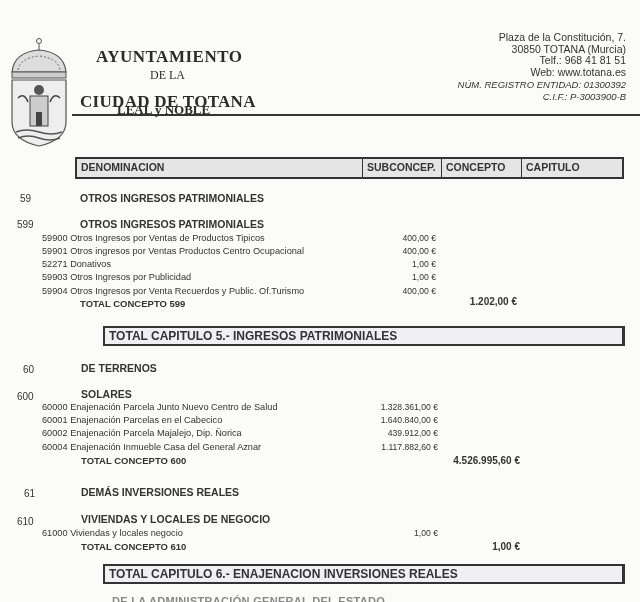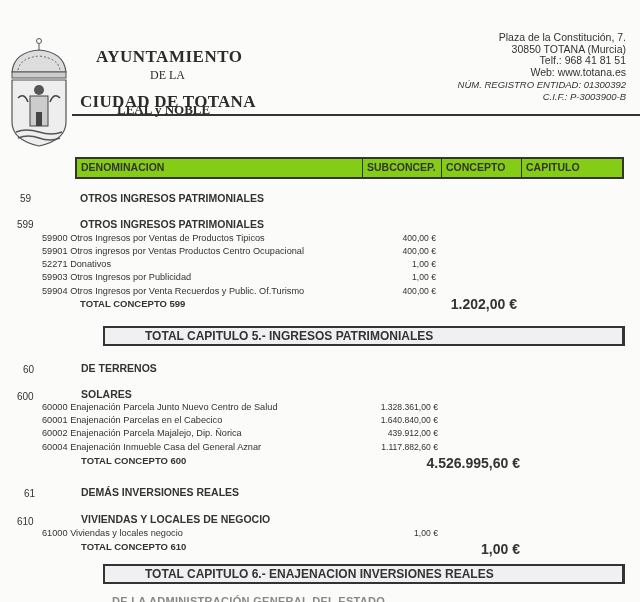--- a/index.html
+++ b/index.html
@@ -7,31 +7,31 @@
   .abs{position:absolute;}
   .serif{font-family:"Liberation Serif","DejaVu Serif",serif;color:#2b2b2b;}
   .crest{left:4px;top:36px;width:70px;height:112px;}
   .org1{left:96px;top:47px;font-size:17px;font-weight:bold;letter-spacing:0.5px;}
   .org2{left:150px;top:68px;font-size:12px;}
   .org3{left:117px;top:78px;font-size:13px;font-weight:bold;margin-top:24px;}
   .org4{left:80px;top:92px;font-size:17px;font-weight:bold;letter-spacing:0.3px;}
   .hline{left:72px;top:114px;width:568px;height:1.5px;background:#333;}
   .addr{right:14px;top:32px;text-align:right;font-size:10.5px;line-height:11.7px;color:#333;}
   .addr .it{font-style:italic;font-size:9.5px;}
-  .hdr{left:75px;top:157px;width:545px;height:18px;border:2px solid #333;background:#84cc16;display:flex;font-size:10.5px;font-weight:bold;color:#333;}
+  .hdr{left:75px;top:157px;width:545px;height:18px;border:2px solid #333;background:#e5e5e5;display:flex;font-size:10.5px;font-weight:bold;color:#333;}
   .hdr div{border-right:1.5px solid #333;padding:2px 4px;box-sizing:border-box;}
   .hdr div:last-child{border-right:none;}
   .code{font-size:10px;color:#333;}
   .sec{font-size:10.5px;font-weight:bold;color:#333;}
   .item{font-size:9.2px;color:#333;white-space:nowrap;}
   .amt{font-size:8.6px;color:#333;text-align:right;width:110px;}
   .tot{font-size:9.5px;font-weight:bold;color:#333;}
-  .totamt{font-size:14px;font-weight:bold;text-align:right;width:110px;color:#333;}
+  .totamt{font-size:10px;font-weight:bold;text-align:right;width:110px;color:#333;}
   .capbox{left:103px;width:518px;height:16px;border:2px solid #333;background:#f0f0f2;display:flex;font-weight:bold;color:#333;}
-  .capbox .lbl{flex:1;font-size:12px;padding:1px 4px;border-right:1.5px solid #333;margin-left:36px;}
+  .capbox .lbl{flex:1;font-size:12px;padding:1px 4px;border-right:1.5px solid #333;}
   .capbox .val{width:100px;text-align:right;font-size:11.5px;padding:1px 4px;}
   .cut{left:112px;top:595px;font-size:11px;font-weight:bold;color:#888;letter-spacing:0.3px;}
 </style>
 </head>
 <body>
 
 <svg class="abs crest" viewBox="0 0 70 112">
   <circle cx="35" cy="5" r="2.5" fill="none" stroke="#555" stroke-width="1"></circle>
   <line x1="35" y1="8" x2="35" y2="14" stroke="#555"></line>
   <path d="M8 36 Q10 16 35 14 Q60 16 62 36 Z" fill="#ddd" stroke="#555" stroke-width="1.2"></path>

